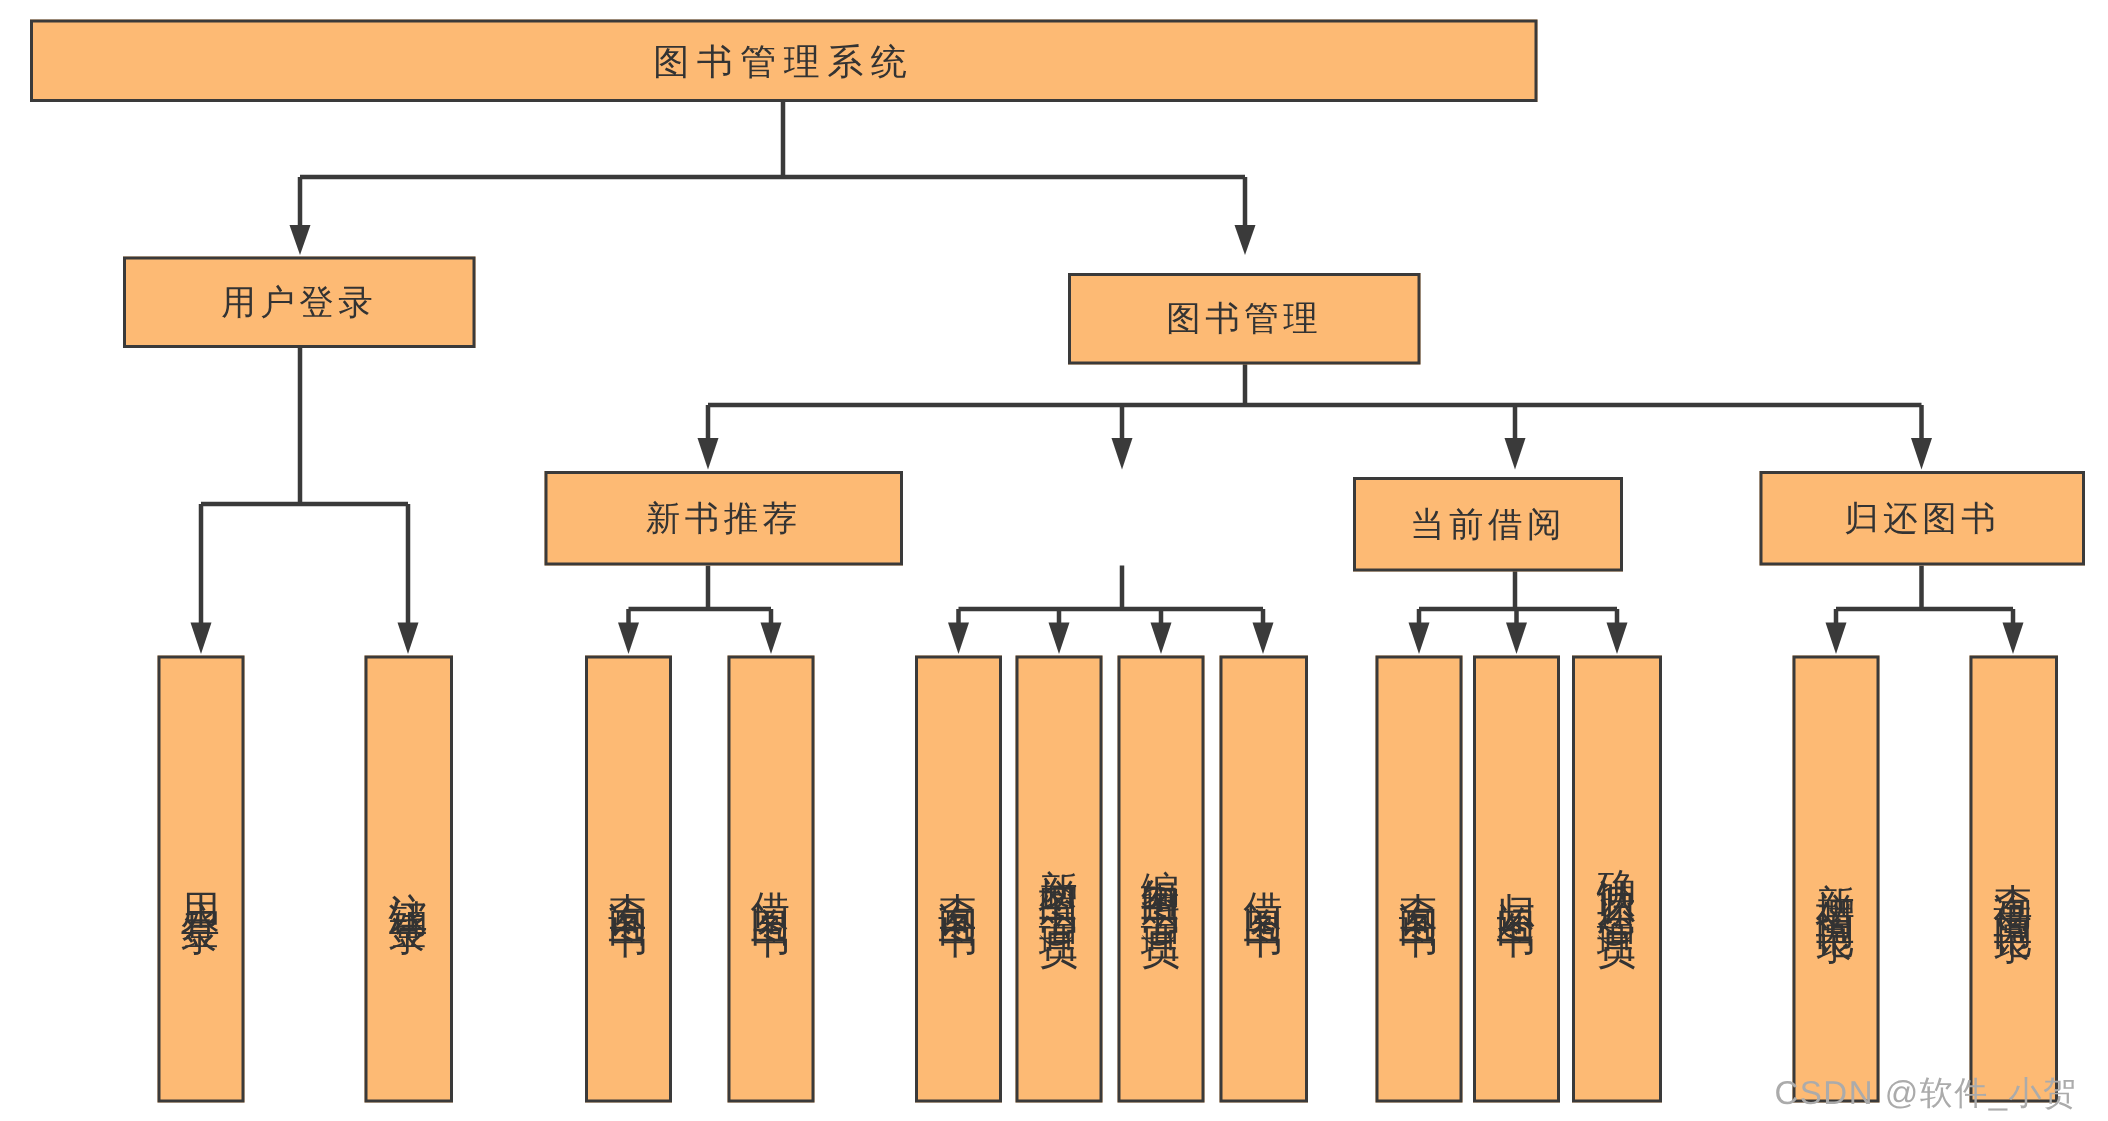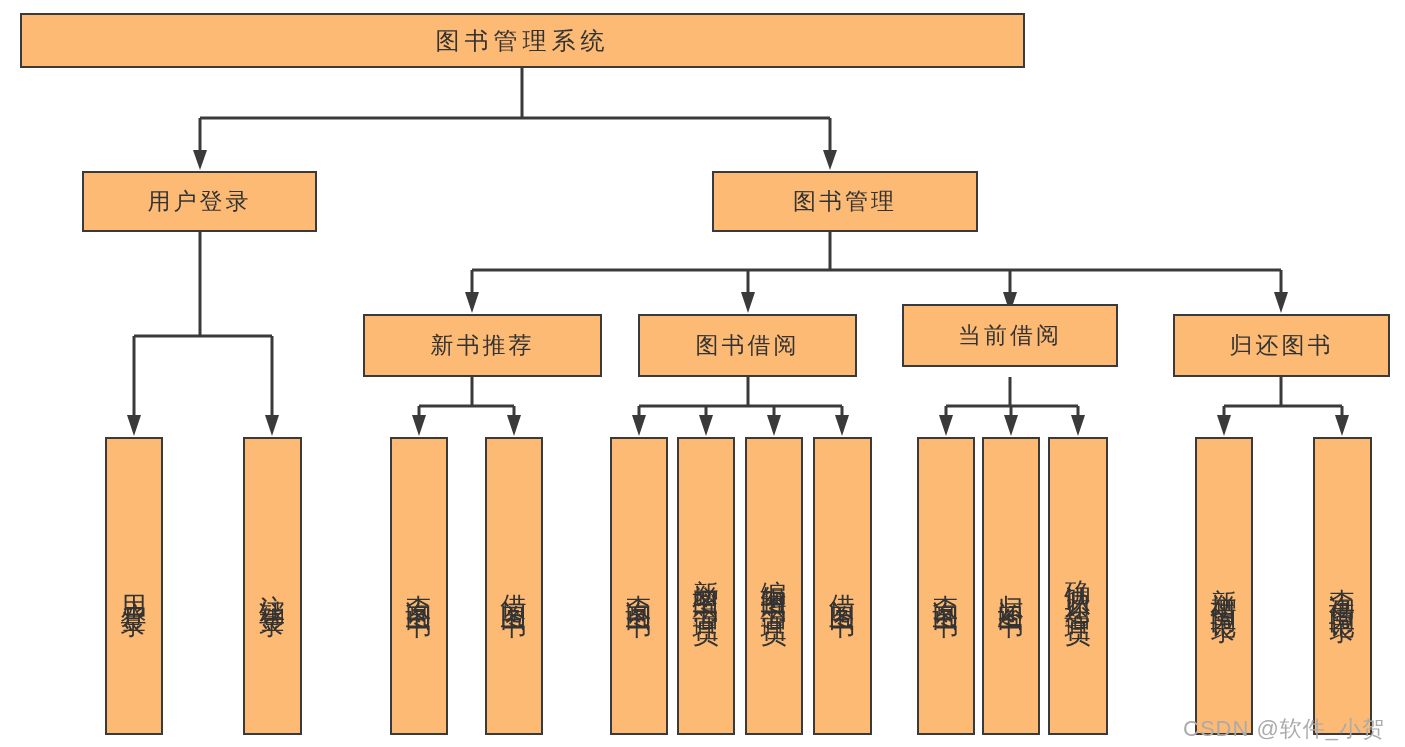--- a/index.html
+++ b/index.html
@@ -71,25 +71,24 @@
       <polygon points="1004,415 1018,415 1011,436"></polygon>
       <polygon points="1071,415 1085,415 1078,436"></polygon>
       <polygon points="1217,415 1231,415 1224,436"></polygon>
       <polygon points="1335,415 1349,415 1342,436"></polygon>
     </g>
   </svg>
 
   <div class="node root" style="left:20px;top:13px;width:1005px;height:55px;">图书管理系统</div>
 
   <div class="node branch" style="left:82px;top:171px;width:235px;height:61px;">用户登录</div>
-  <div class="node branch" style="left:712px;top:171px;width:266px;height:61px;">图书管理</div>
+  <div class="node branch" style="left:712px;top:182px;width:235px;height:61px;">图书管理</div>
 
   <div class="node branch" style="left:363px;top:314px;width:239px;height:63px;">新书推荐</div>
-  <div class="node branch" style="left:638px;top:314px;width:219px;height:63px;">图书借阅</div>
-  <div class="node branch" style="left:902px;top:304px;width:216px;height:63px;">当前借阅</div>
+  <div class="node branch" style="left:902px;top:318px;width:180px;height:63px;">当前借阅</div>
   <div class="node branch" style="left:1173px;top:314px;width:217px;height:63px;">归还图书</div>
 
   <div class="node leaf" style="left:105px;top:437px;width:58px;height:298px;">用户登录</div>
   <div class="node leaf" style="left:243px;top:437px;width:59px;height:298px;">注销登录</div>
 
   <div class="node leaf" style="left:390px;top:437px;width:58px;height:298px;">查询图书</div>
   <div class="node leaf" style="left:485px;top:437px;width:58px;height:298px;">借阅图书</div>
 
   <div class="node leaf" style="left:610px;top:437px;width:58px;height:298px;">查询图书</div>
   <div class="node leaf" style="left:677px;top:437px;width:58px;height:298px;">新增图书（管理员）</div>

